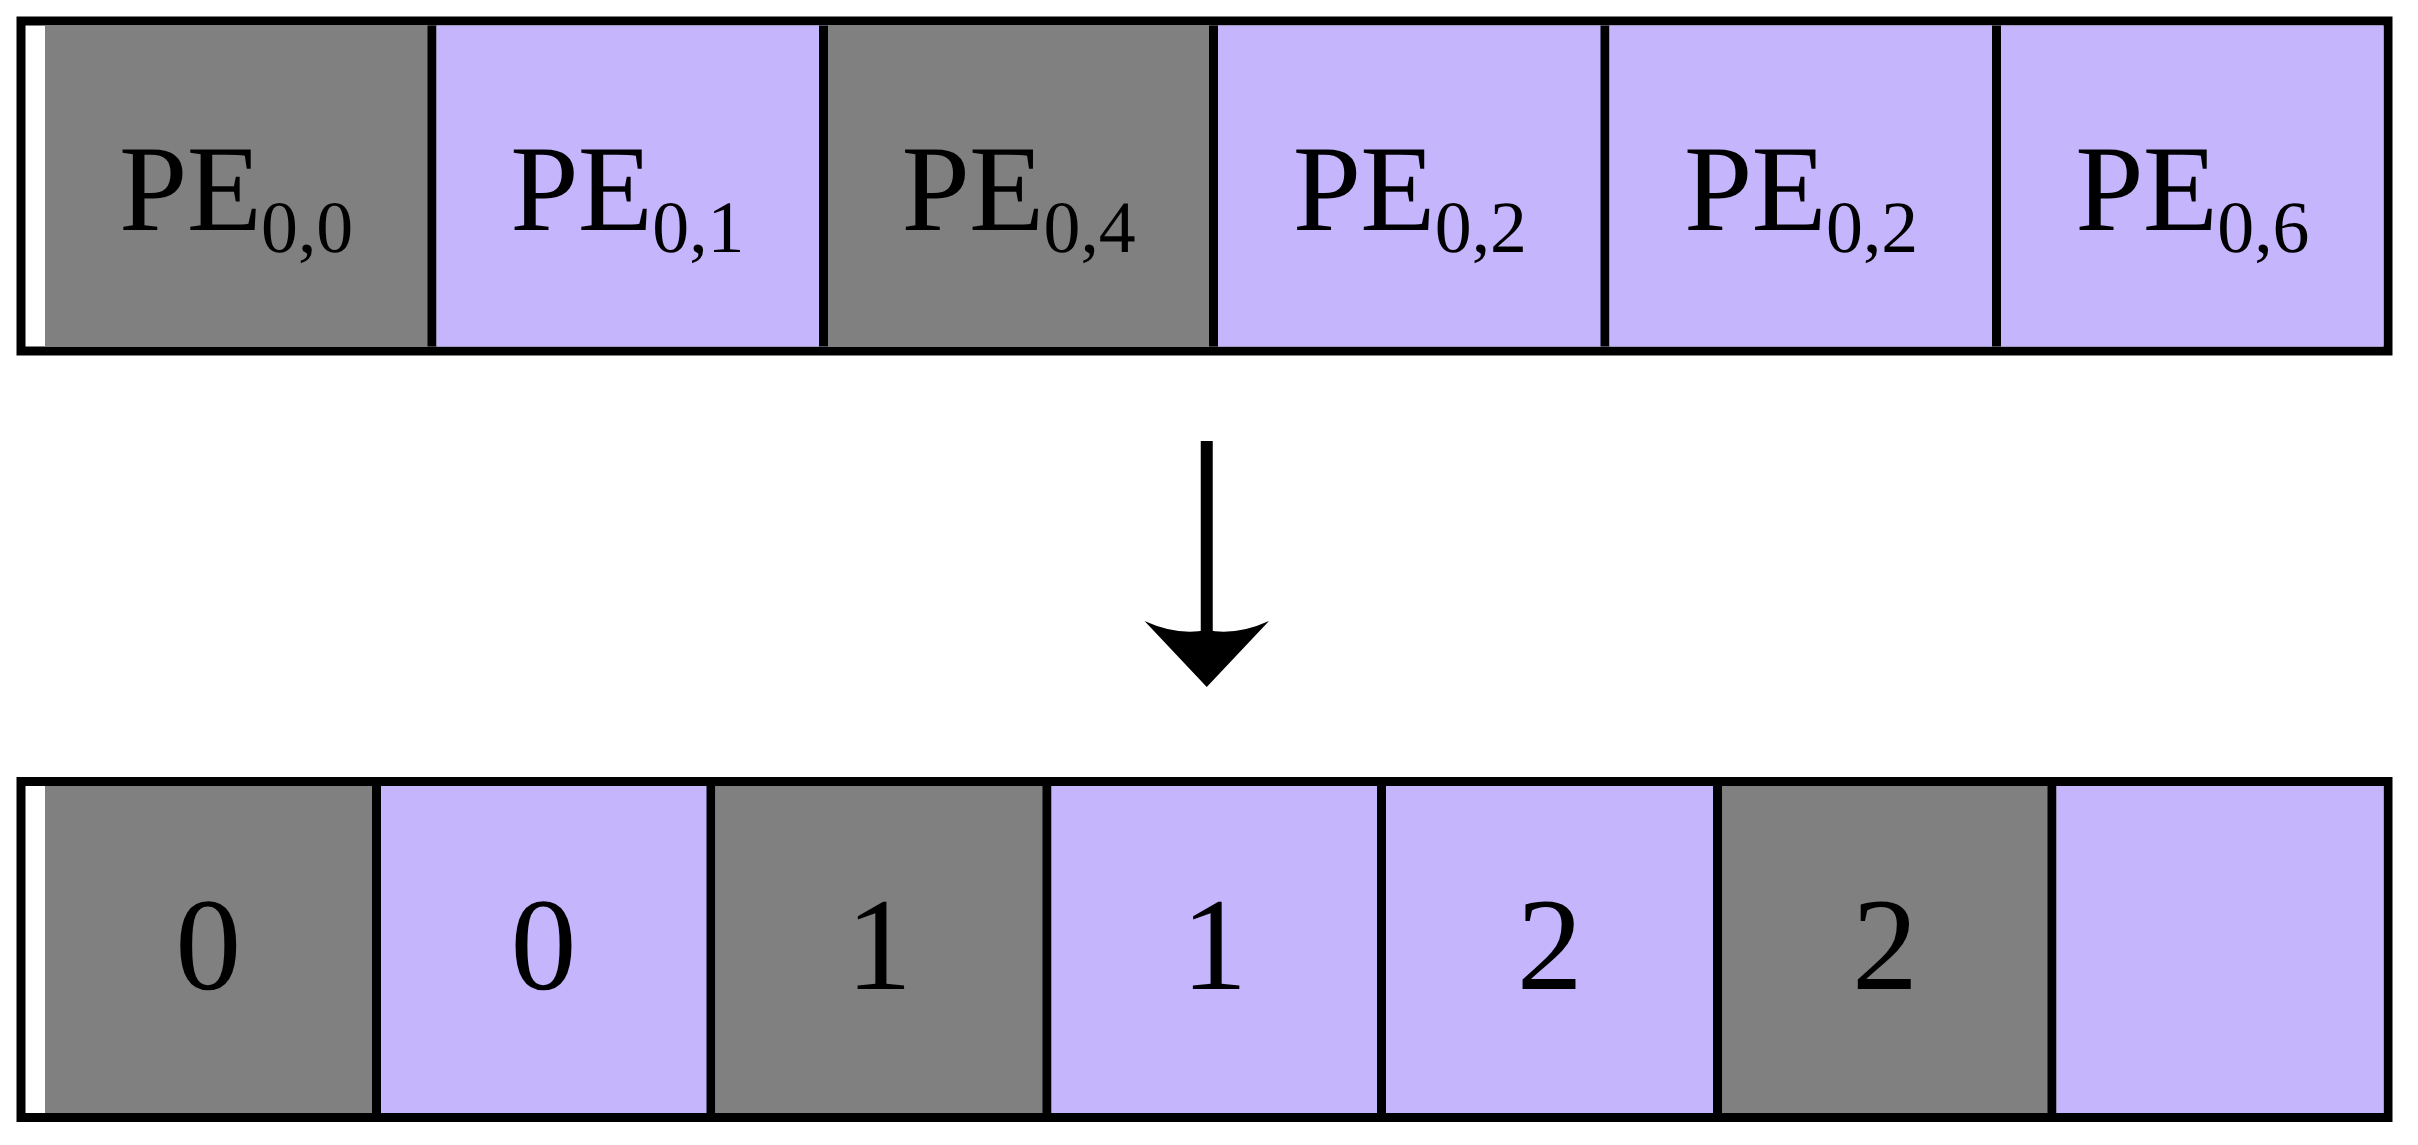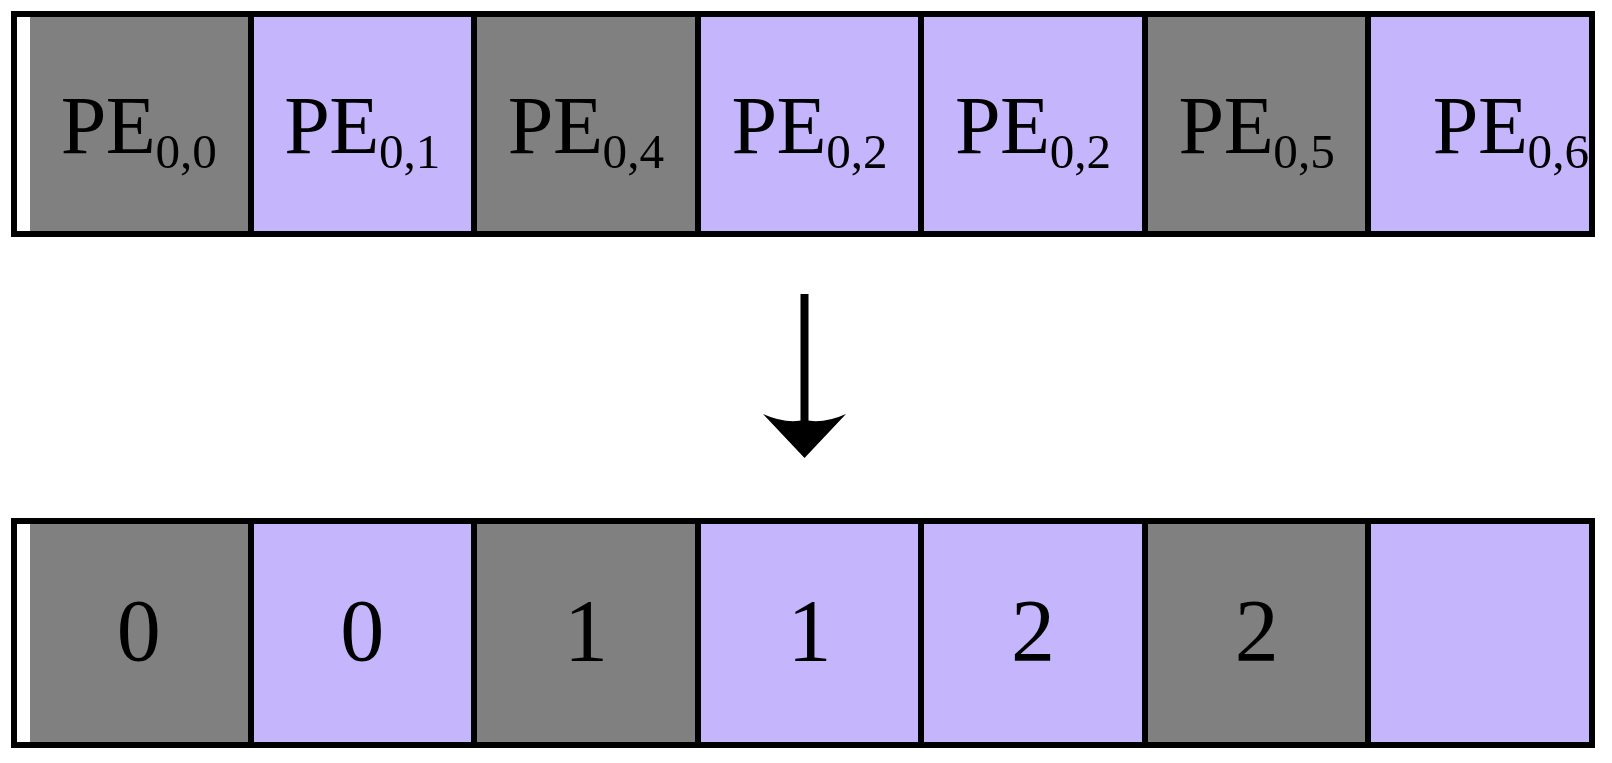--- a/index.html
+++ b/index.html
@@ -51,21 +51,20 @@
     flex: 1 1 0;
     display: flex;
     align-items: center;
     justify-content: center;
     background: #c4b5fd;
     border-right: 6px solid #000000;
     overflow: hidden;
   }
   .pe-cell:last-child {
     border-right: none;
-    justify-content: flex-end;
   }
   .pe-cell.shaded {
     background: #808080;
   }
 
   
   .pe-label {
     display: inline-block;
     white-space: nowrap;
     font-size: 82px;
@@ -124,23 +123,20 @@
     </div>
 
     <div class="pe-cell">
       <span class="pe-label"><span>PE</span><span class="sub">0,2</span></span>
     </div>
 
     <div class="pe-cell">
       <span class="pe-label"><span>PE</span><span class="sub">0,2</span></span>
     </div>
 
-    <div class="pe-cell shaded">
-      <span class="pe-label"><span>PE</span><span class="sub">0,5</span></span>
-    </div>
 
     <div class="pe-cell">
       <span class="pe-label"><span>PE</span><span class="sub">0,6</span></span>
     </div>
 
   </div>
 
   <div id="flow-arrow">
     <svg viewBox="0 0 100 172" xmlns="http://www.w3.org/2000/svg" aria-hidden="true">
 

